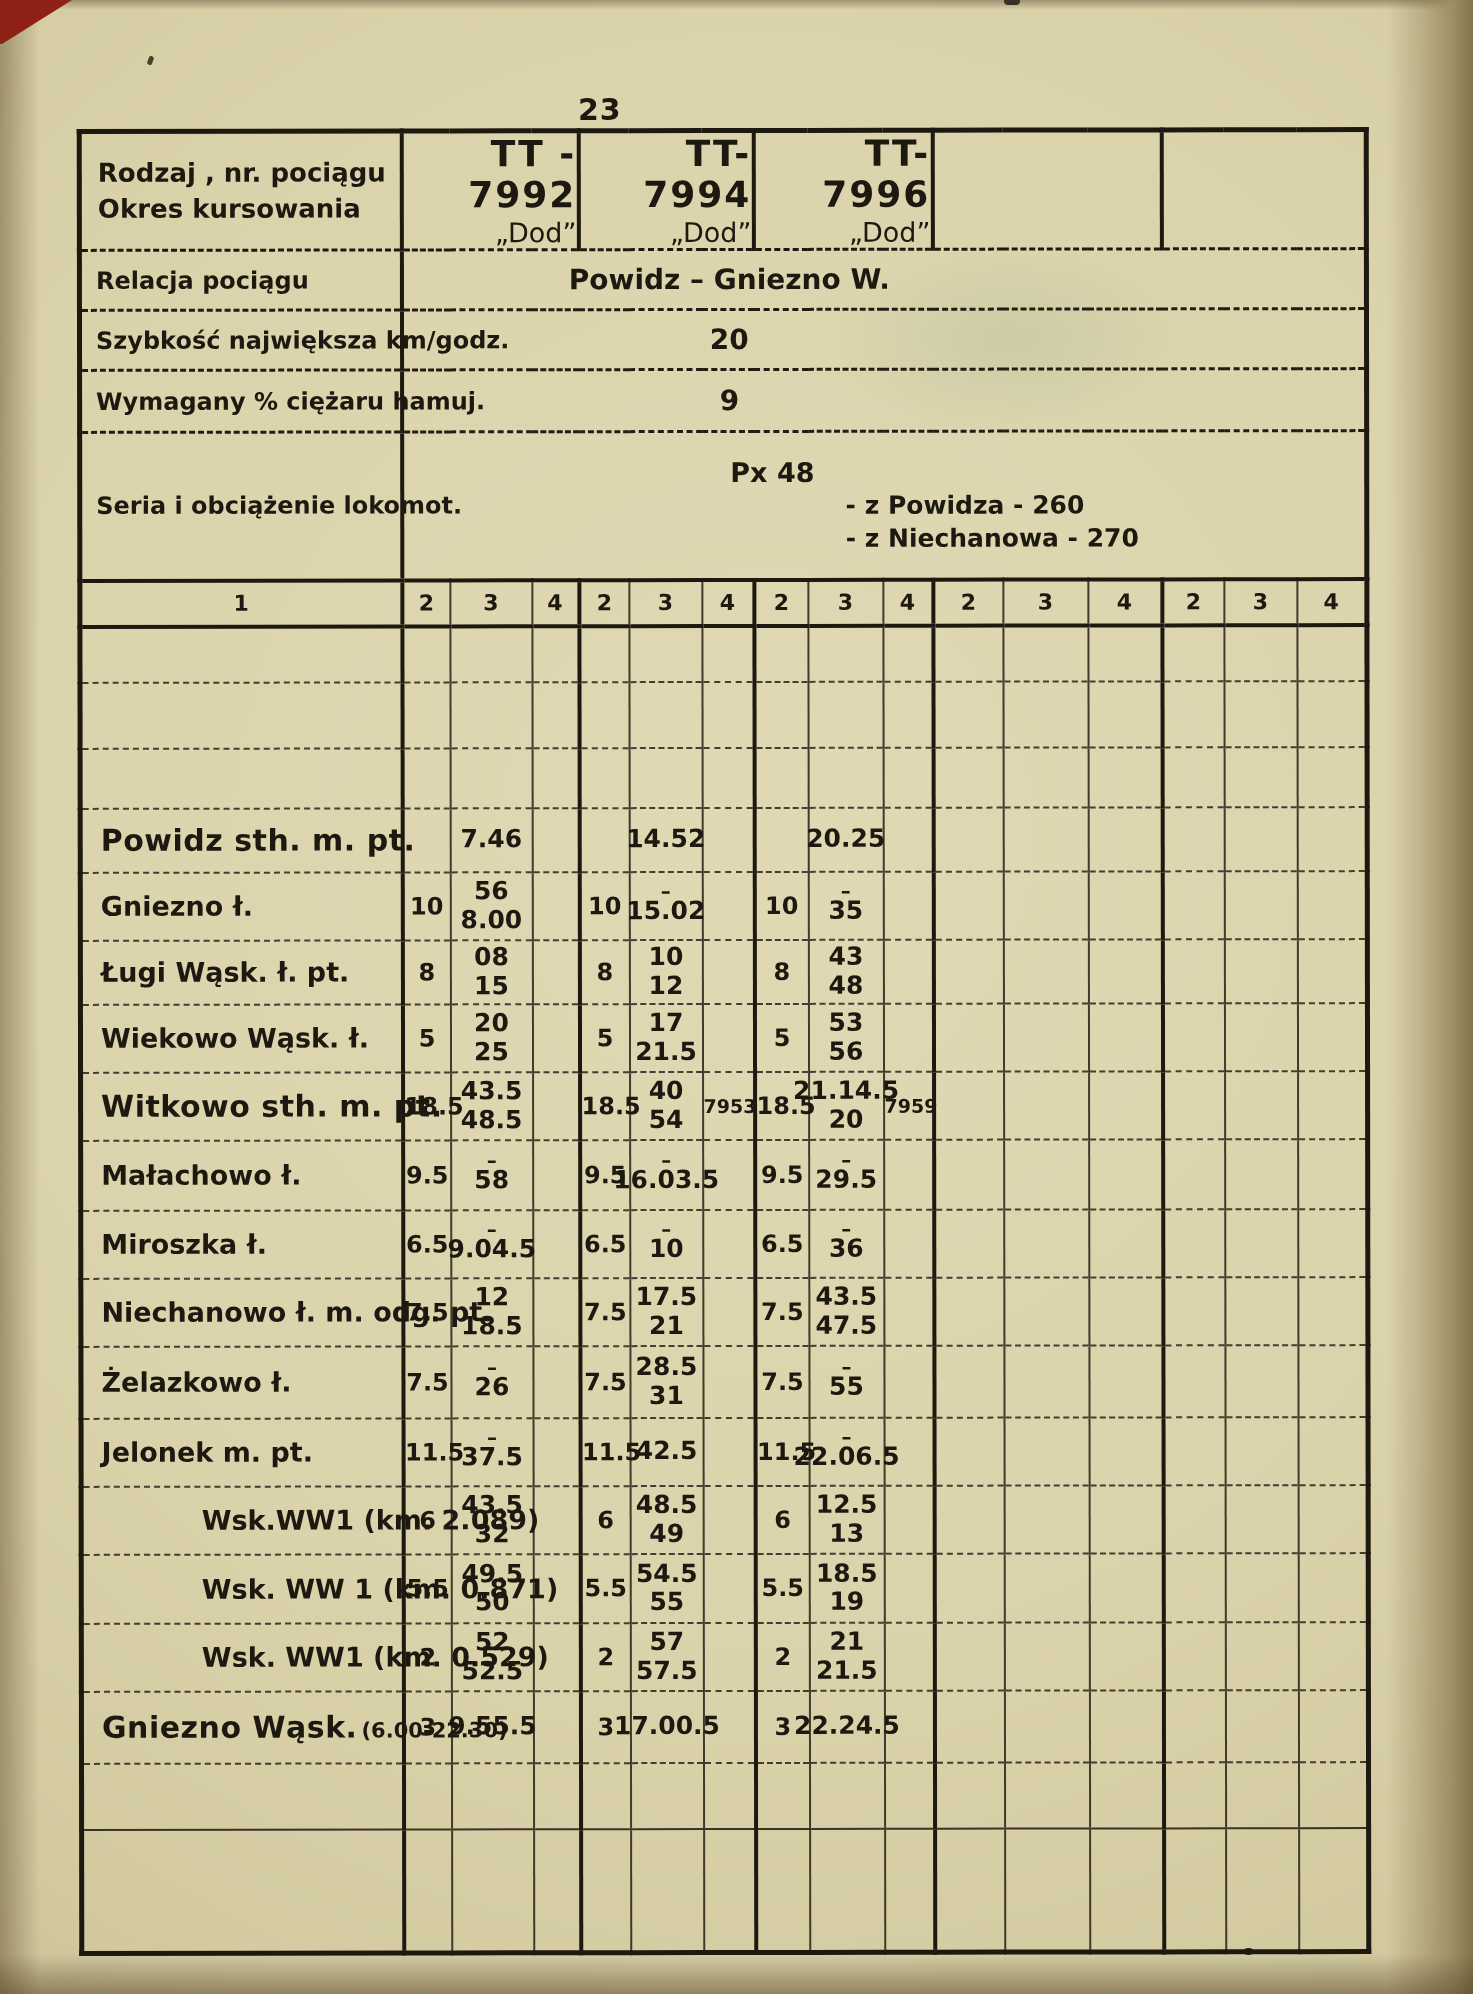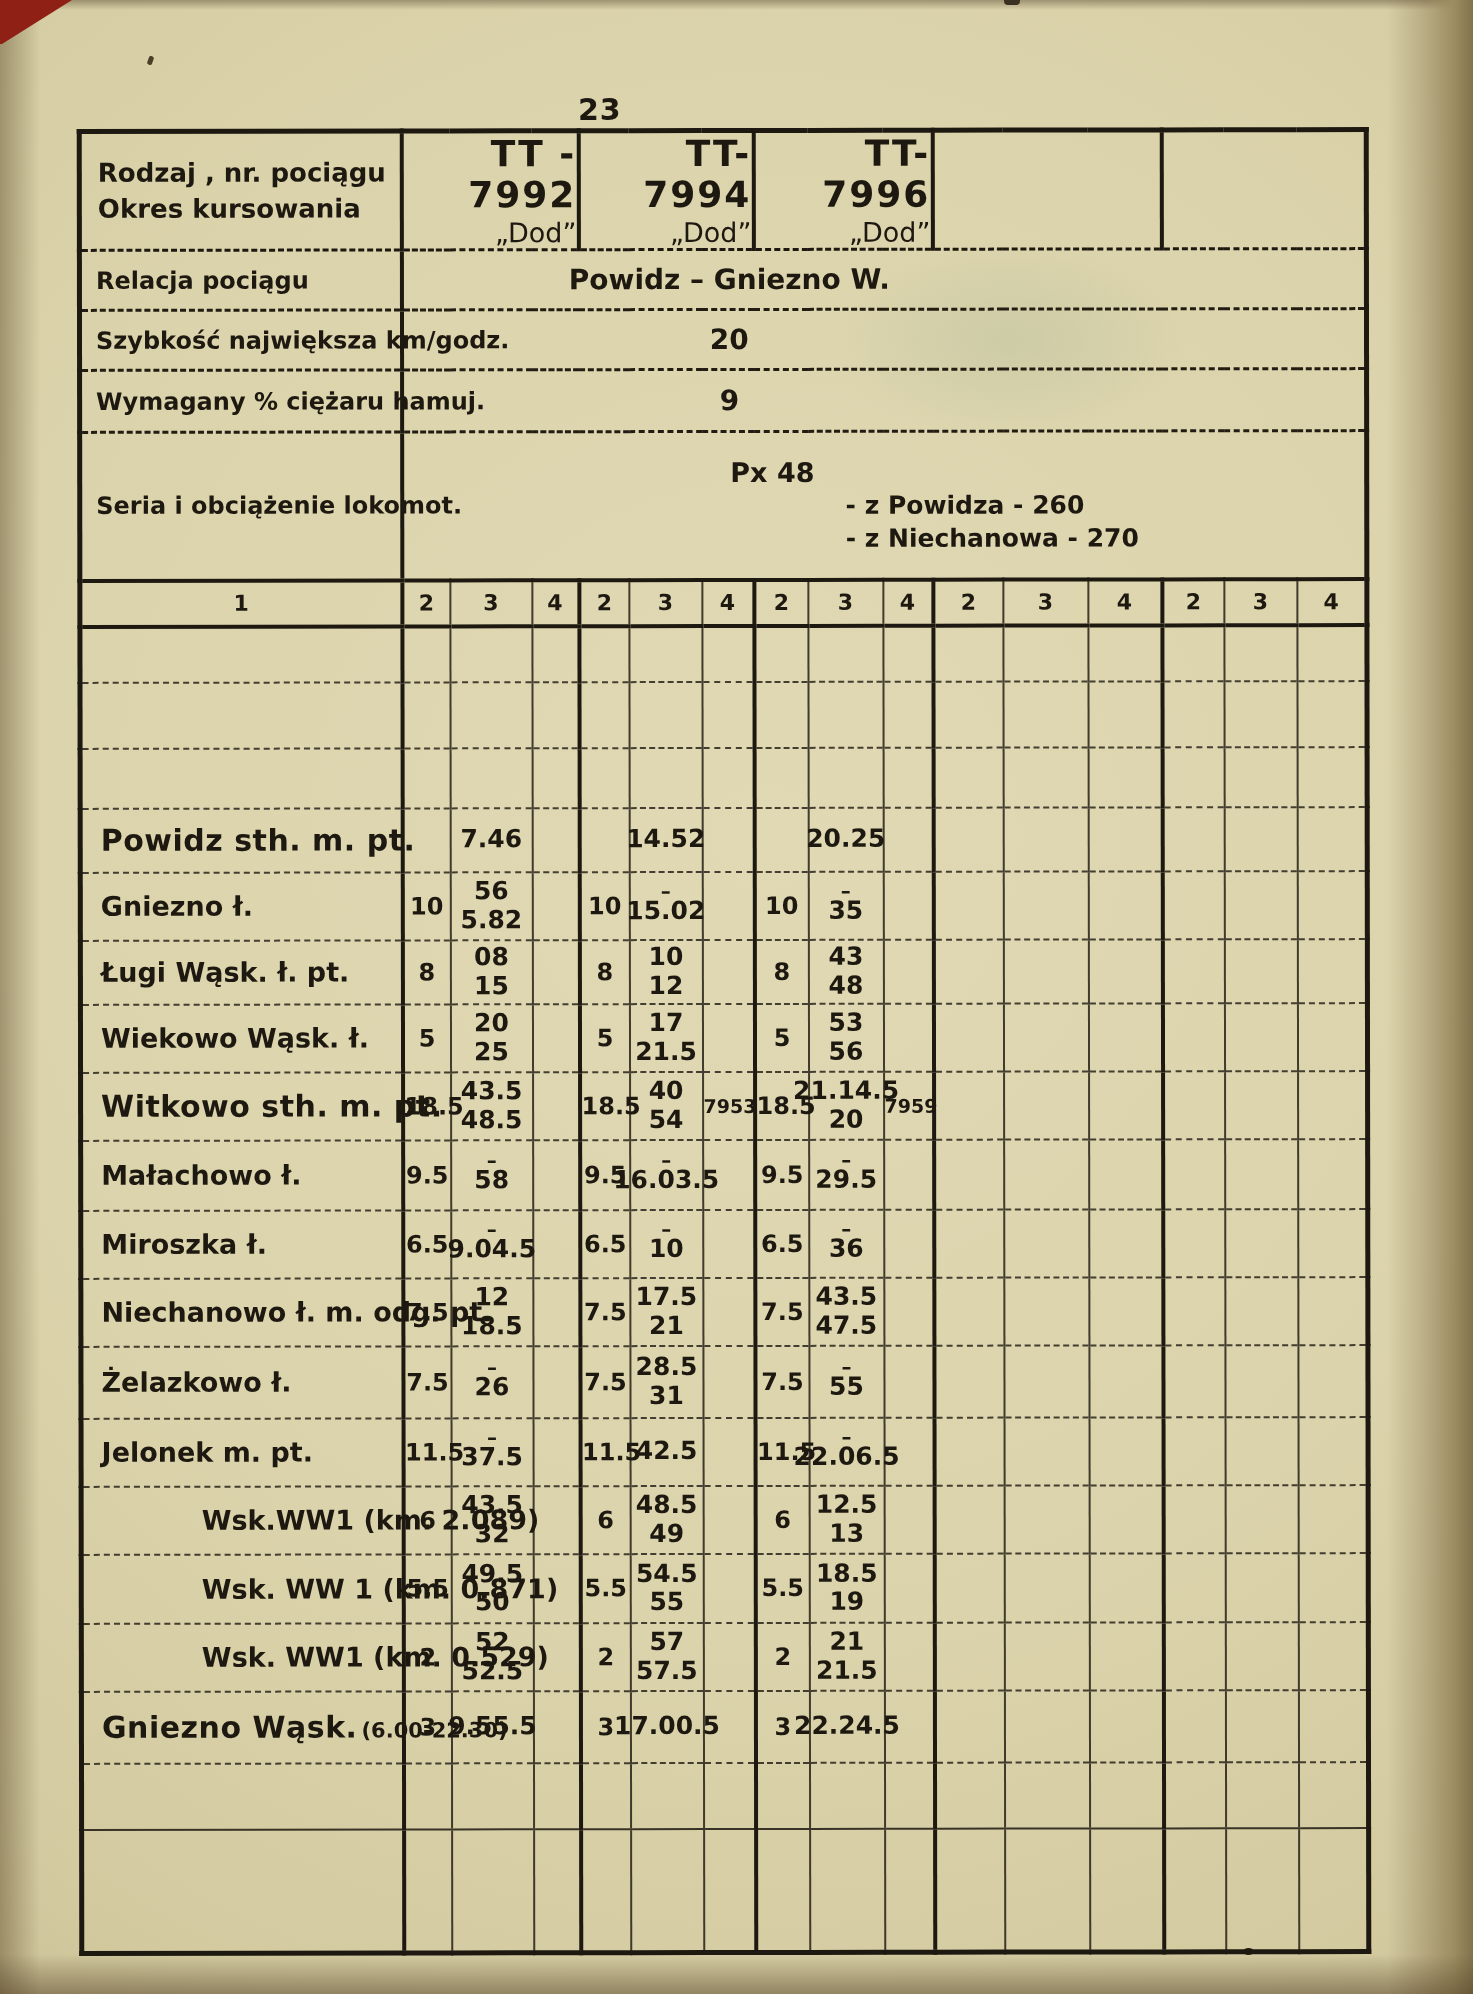--- a/index.html
+++ b/index.html
@@ -261,21 +261,21 @@
             <div class="tlines"></div>
           </td>
           <td class="c4 v-thin"></td>
         </tr>
         <tr class="row-dashed" style="height: 68px;">
           <td class="name-cell"><span class="st-name">Gniezno ł.</span></td>
           <td class="c2 v-thick">10</td>
           <td class="c3 v-thin">
             <div class="tlines">
               <div class="tline">56</div>
-              <div class="tline">5.82</div>
+              <div class="tline">8.00</div>
             </div>
           </td>
           <td class="c4 v-thin"></td>
           <td class="c2 v-thick">10</td>
           <td class="c3 v-thin">
             <div class="tlines">
               <div class="tline dash">–</div>
               <div class="tline">15.02</div>
             </div>
           </td>

